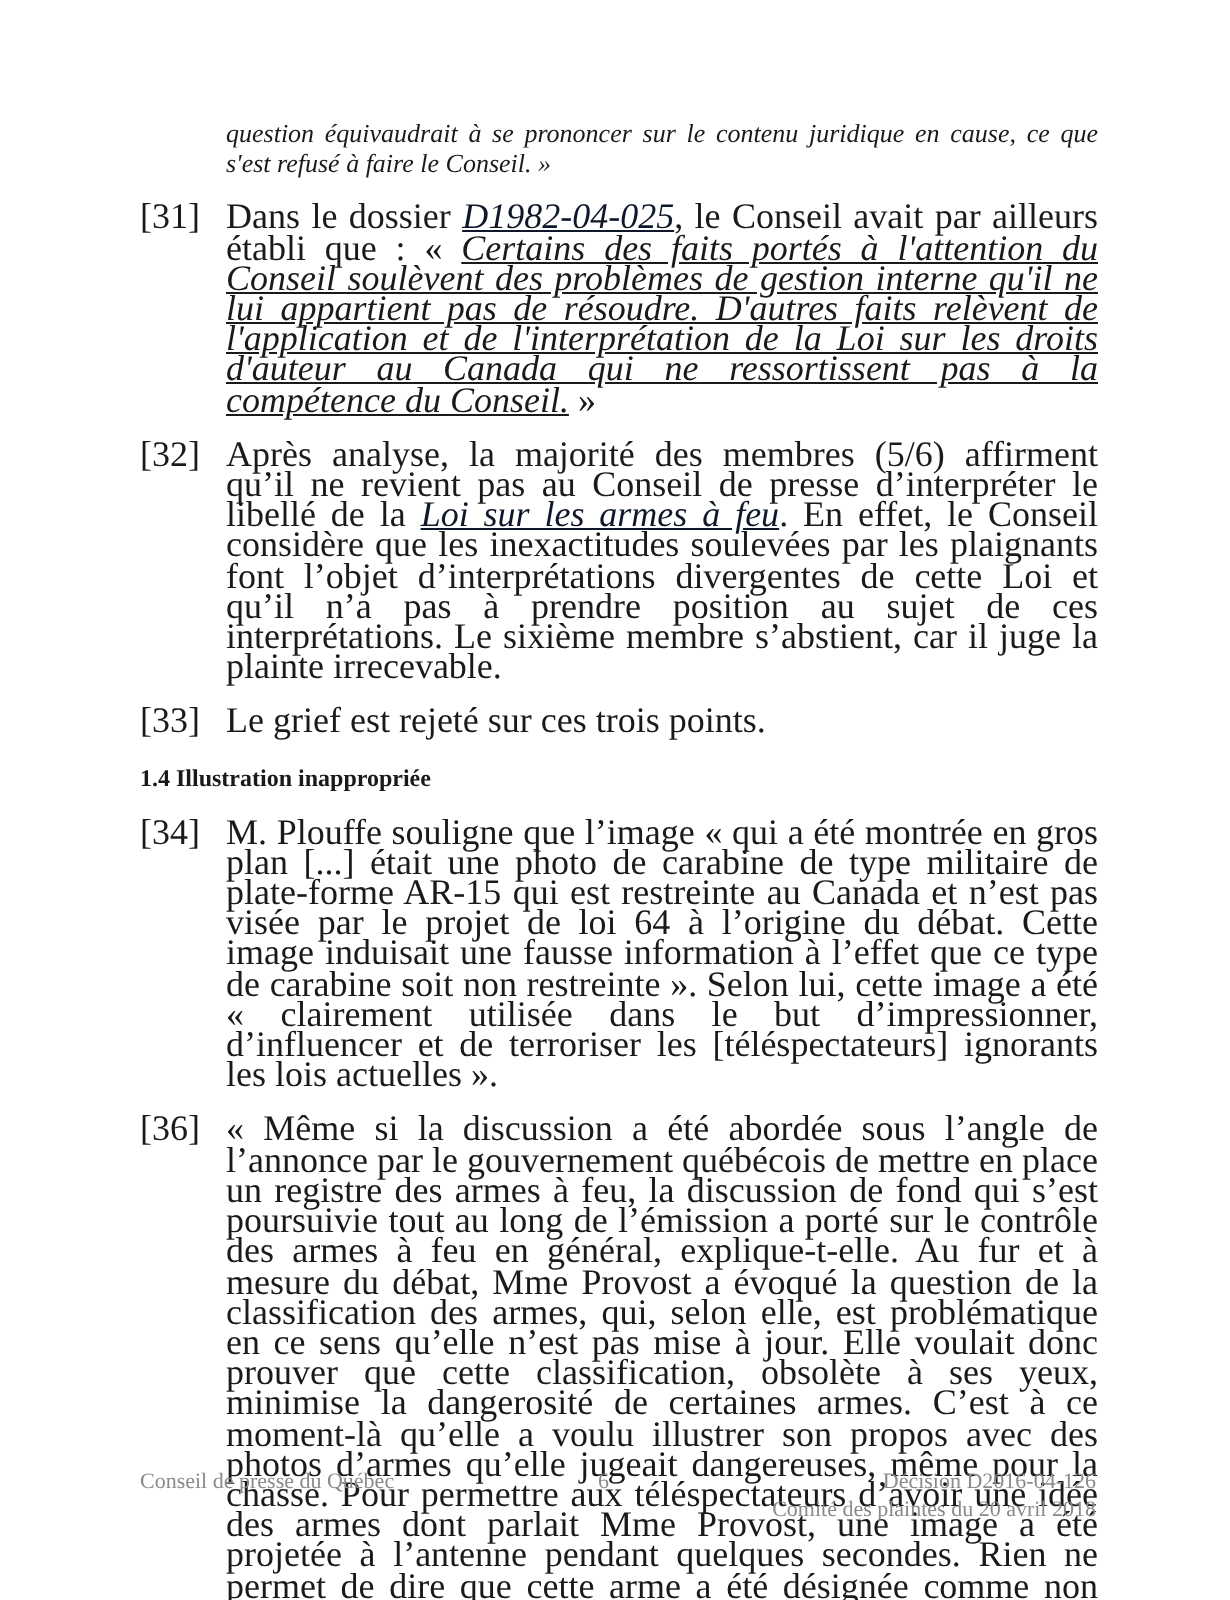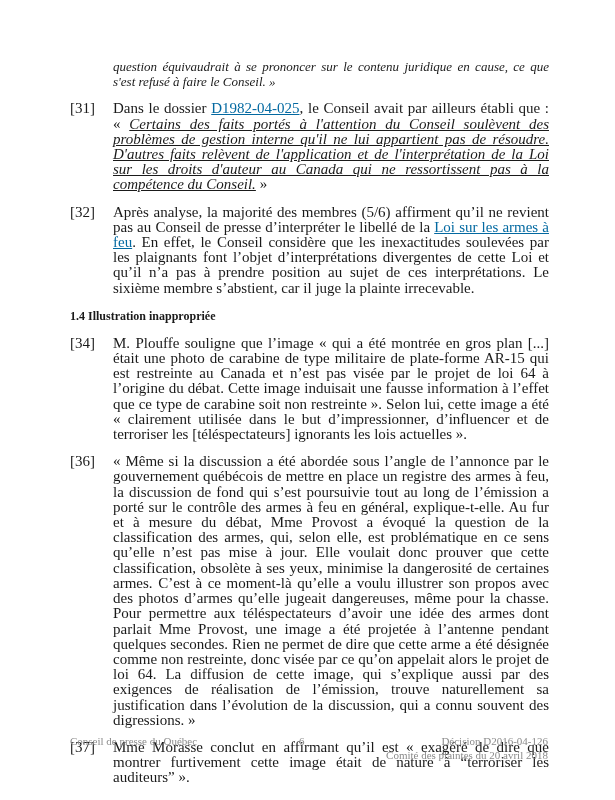--- a/index.html
+++ b/index.html
@@ -3,27 +3,27 @@
 <meta charset="utf-8">
 <style>
   html, body { margin: 0; padding: 0; background: #ffffff; }
   body {
     width: 615px; height: 800px; position: relative; overflow: hidden;
     font-family: "Liberation Serif", "DejaVu Serif", serif;
     color: #1a1a1a;
   }
   .page { position: absolute; left: 0; top: 0; width: 615px; height: 644px; }
   .content { position: absolute; left: 70px; top: 59px; width: 479px; }
-  .para { position: relative; font-size: 15px; line-height: 15.2px; text-align: justify; }
+  .para { position: relative; font-size: 18px; line-height: 15.2px; text-align: justify; }
   .para .num { position: absolute; left: 0; top: 0; }
   .para .body { margin-left: 43px; display: block; }
   .cont { margin-left: 43px; font-size: 13px; line-height: 15.2px; text-align: justify; font-style: italic; }
   .gap { margin-top: 12px; }
   i, .it { font-style: italic; text-decoration: underline; }
-  a.link { color: #0369a1; text-decoration: underline; }
+  a.link { color: #0f172a; text-decoration: underline; font-style: italic; }
   .heading { font-weight: bold; font-size: 12px; line-height: 15px; margin-top: 13px; }
   .footer { position: absolute; top: 734px; left: 70px; width: 478px; font-size: 11px; color: #8a8a8a; line-height: 14px; }
   .footer .left { position: absolute; left: 0; top: 0; }
   .footer .center { position: absolute; left: 229px; top: 0; }
   .footer .right { position: absolute; right: 0; top: 0; text-align: right; }
 </style>
 </head>
 <body>
 
 <div class="page">
@@ -34,20 +34,24 @@
     <div class="para gap">
       <span class="num">[31]</span>
       <span class="body"><span>Dans le dossier </span><a class="link" href="#">D1982-04-025</a><span>, le Conseil avait par ailleurs établi que : « </span><span class="it">Certains des faits portés à l'attention du Conseil soulèvent des problèmes de gestion interne qu'il ne lui appartient pas de résoudre. D'autres faits relèvent de l'application et de l'interprétation de la Loi sur les droits d'auteur au Canada qui ne ressortissent pas à la compétence du Conseil.</span><span> »</span></span>
     </div>
 
     <div class="para gap">
       <span class="num">[32]</span>
       <span class="body"><span>Après analyse, la majorité des membres (5/6) affirment qu’il ne revient pas au Conseil de presse d’interpréter le libellé de la </span><a class="link" href="#">Loi sur les armes à feu</a><span>. En effet, le Conseil considère que les inexactitudes soulevées par les plaignants font l’objet d’interprétations divergentes de cette Loi et qu’il n’a pas à prendre position au sujet de ces interprétations.  Le sixième membre s’abstient, car il juge la plainte irrecevable.</span></span>
     </div>
 
+    <div class="para gap">
+      <span class="num">[33]</span>
+      <span class="body">Le grief est rejeté sur ces trois points.</span>
+    </div>
 
     <div class="heading">1.4 Illustration inappropriée</div>
 
     <div class="para gap">
       <span class="num">[34]</span>
       <span class="body">M. Plouffe souligne que l’image « qui a été montrée en gros plan [...] était une photo de carabine de type militaire de plate-forme AR-15 qui est restreinte au Canada et n’est pas visée par le projet de loi 64 à l’origine du débat. Cette image induisait une fausse information à l’effet que ce type de carabine soit non restreinte ». Selon lui, cette image a été « clairement utilisée dans le but d’impressionner, d’influencer et de terroriser les [téléspectateurs] ignorants les lois actuelles ».</span>
     </div>
 
 
     <div class="para gap">

